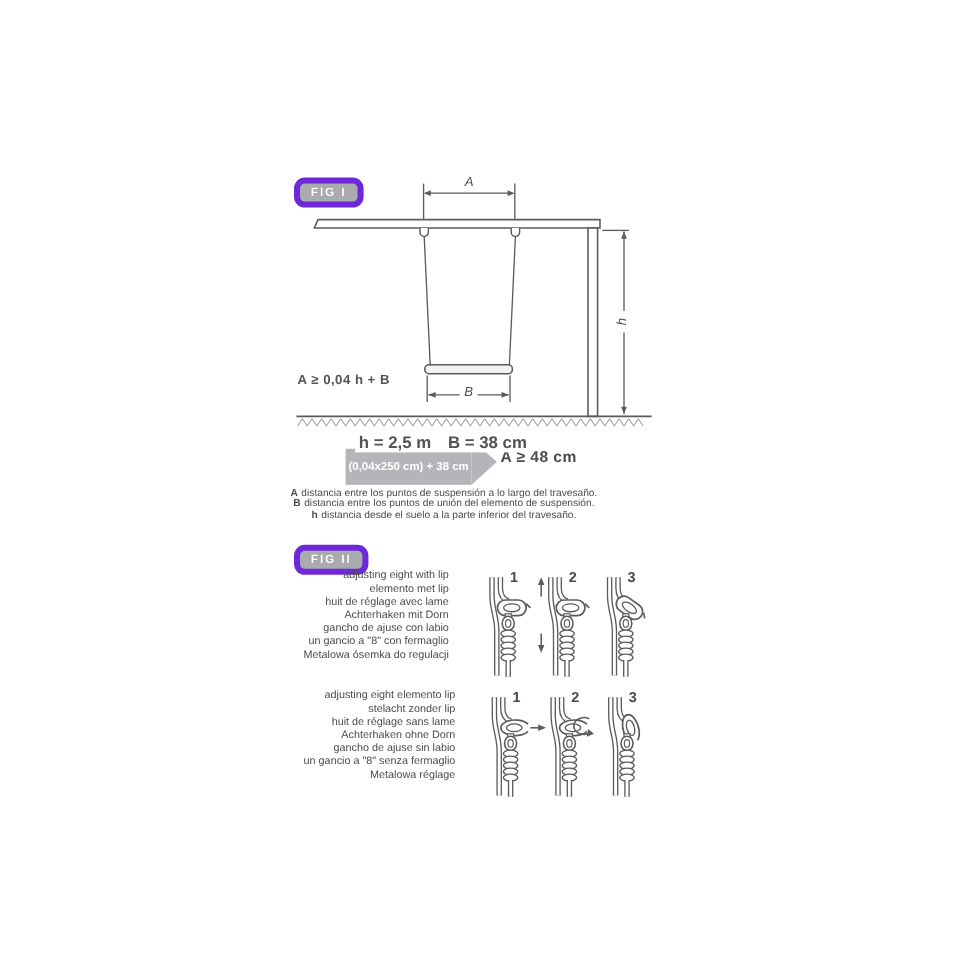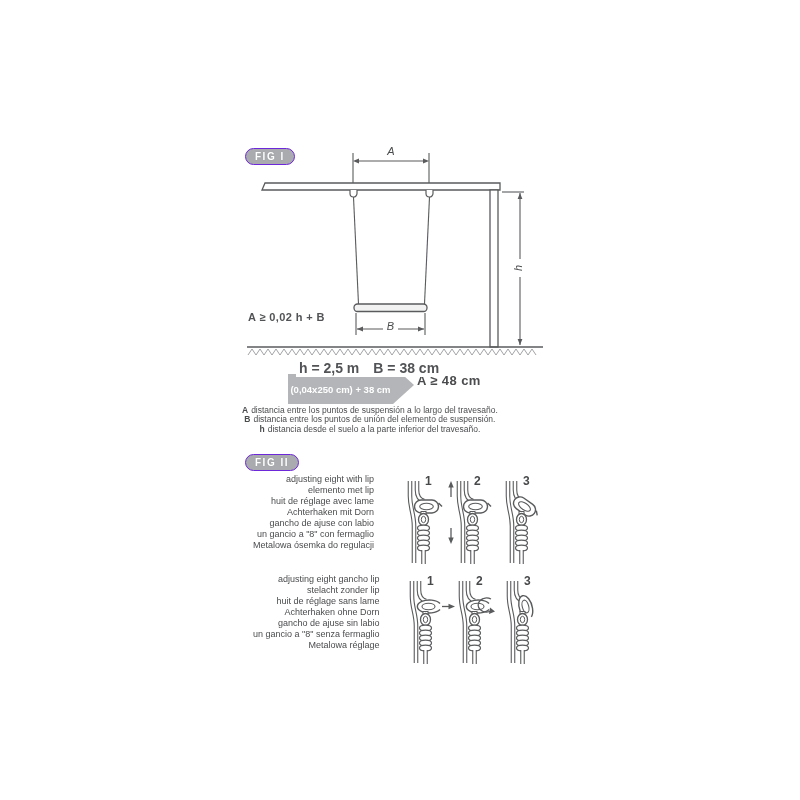--- a/index.html
+++ b/index.html
@@ -5,21 +5,21 @@
   html,body{margin:0;padding:0;}
   body{
     width:800px;height:800px;background:#ffffff;
     font-family:"Liberation Sans",sans-serif;color:#4b4c4e;
     position:relative;overflow:hidden;
   }
   .abs{position:absolute;}
   .badge{
     position:absolute;background:#a9abae;color:#ffffff;
     font-weight:bold;font-size:10px;letter-spacing:1.5px;
-    padding:2px 9px;border-radius:9px;border:1px solid #6d28d9;
+    padding:2px 9px;border-radius:9px;border:5px solid #6d28d9;
     text-shadow:0 0 1px #8f9194;
     text-align:center;
   }
   .formula{
     position:absolute;left:248px;top:311px;
     font-size:11px;font-weight:bold;letter-spacing:.4px;color:#525356;
   }
   .given{
     position:absolute;left:296px;top:360px;z-index:3;
     font-size:14px;font-weight:bold;background:#ffffff;
@@ -96,21 +96,21 @@
     <polygon points="280,55 277.6,61 282.4,61" fill="#5a5b5d" stroke="none"></polygon>
     <polygon points="280,207 277.6,201 282.4,201" fill="#5a5b5d" stroke="none"></polygon>
   </g>
   <rect x="272" y="121" width="12" height="18" fill="#ffffff" stroke="none"></rect>
   <text x="278" y="134" text-anchor="middle" font-size="11" font-style="italic" fill="#4b4c4e" transform="rotate(-90 278 130)">h</text>
 
   <line x1="7" y1="209" x2="303" y2="209" stroke="#5a5b5d" stroke-width="1.5"></line>
   <path id="ground-hatch" d="M8 217 l4 -6 l4 6 M16 217 l4 -6 l4 6 M24 217 l4 -6 l4 6 M32 217 l4 -6 l4 6 M40 217 l4 -6 l4 6 M48 217 l4 -6 l4 6 M56 217 l4 -6 l4 6 M64 217 l4 -6 l4 6 M72 217 l4 -6 l4 6 M80 217 l4 -6 l4 6 M88 217 l4 -6 l4 6 M96 217 l4 -6 l4 6 M104 217 l4 -6 l4 6 M112 217 l4 -6 l4 6 M120 217 l4 -6 l4 6 M128 217 l4 -6 l4 6 M136 217 l4 -6 l4 6 M144 217 l4 -6 l4 6 M152 217 l4 -6 l4 6 M160 217 l4 -6 l4 6 M168 217 l4 -6 l4 6 M176 217 l4 -6 l4 6 M184 217 l4 -6 l4 6 M192 217 l4 -6 l4 6 M200 217 l4 -6 l4 6 M208 217 l4 -6 l4 6 M216 217 l4 -6 l4 6 M224 217 l4 -6 l4 6 M232 217 l4 -6 l4 6 M240 217 l4 -6 l4 6 M248 217 l4 -6 l4 6 M256 217 l4 -6 l4 6 M264 217 l4 -6 l4 6 M272 217 l4 -6 l4 6 M280 217 l4 -6 l4 6 M288 217 l4 -6 l4 6 " stroke="#8a8c8f" stroke-width="0.8" fill="none"></path>
 </svg>
 
-<div class="formula">A ≥ 0,02 h + B</div>
+<div class="formula">A ≥ 0,04 h + B</div>
 
 <div class="given">
   <span>h = 2,5 m</span><span class="gap"></span><span>B = 38 cm</span>
 </div>
 <div class="calc-arrow">
   <div class="body">
     <span class="label">(0,04x250 cm) + 38 cm</span>
   </div>
   <div class="head"></div>
 </div>
@@ -211,21 +211,21 @@
         <ellipse cx="26.5" cy="60" rx="6" ry="2.9" fill="#fff" stroke="#5a5b5d" stroke-width="1.2"></ellipse>
         <ellipse cx="26.5" cy="65" rx="6" ry="2.9" fill="#fff" stroke="#5a5b5d" stroke-width="1.2"></ellipse>
         <ellipse cx="26.5" cy="70" rx="6" ry="2.9" fill="#fff" stroke="#5a5b5d" stroke-width="1.2"></ellipse>
         <path d="M26.5 72 V86" fill="none" stroke="#5a5b5d" stroke-width="4.6"></path>
         <path d="M26.5 72 V86" fill="none" stroke="#fff" stroke-width="2.4"></path>
       </svg>
     </div>
 </div>
 
 <div class="tblock" style="top:574px;">
-  <div>adjusting eight gancho lip</div>
+  <div>adjusting eight elemento lip</div>
   <div>stelacht zonder lip</div>
   <div>huit de réglage sans lame</div>
   <div>Achterhaken ohne Dorn</div>
   <div>gancho de ajuse sin labio</div>
   <div>un gancio a "8" senza fermaglio</div>
   <div>Metalowa réglage</div>
 </div>
 
 <div class="figcell" style="left:399px;top:572px;">
   <span class="num">1</span>

